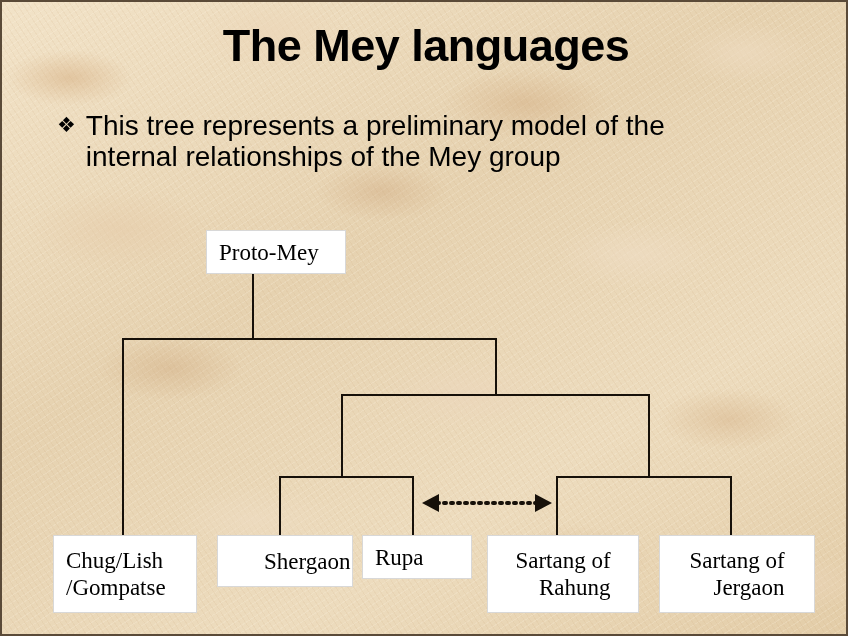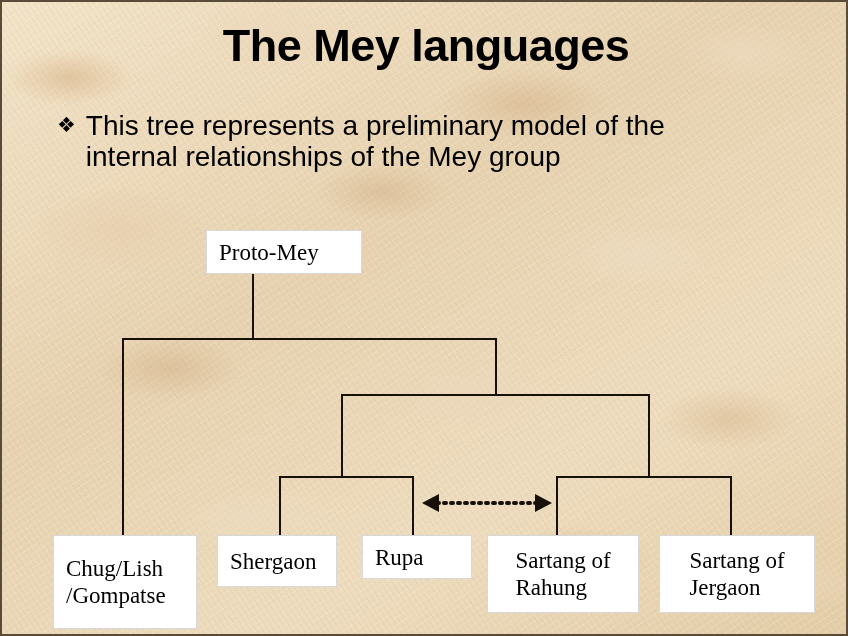--- a/index.html
+++ b/index.html
@@ -89,21 +89,21 @@
     font-size: 23px;
     line-height: 27px;
     color: #000000;
     box-sizing: border-box;
     z-index: 3;
   }
   .node .label {
     display: block;
     white-space: pre-line;
   }
-  .node.center { text-align: left; }
+  .node.center { text-align: right; }
   .node.left   { text-align: left; }
   .pad-v {
     display: flex;
     align-items: center;
     height: 100%;
     width: 100%;
     box-sizing: border-box;
     padding: 0 12px;
   }
   .pad-v.center { justify-content: center; }
@@ -161,34 +161,34 @@
     <div class="connector v-line" style="left:554px; top:474px; height:61px;"></div>
 
     <div class="connector v-line" style="left:728px; top:474px; height:61px;"></div>
 
     <svg id="link-arrow" width="140" height="24" viewBox="0 0 140 24" style="left:415px; top:489px;">
       <line x1="20" y1="12" x2="120" y2="12" stroke="#161009" stroke-width="4" stroke-dasharray="2 5" stroke-linecap="round"></line>
       <polygon points="22,3 22,21 5,12" fill="#161009"></polygon>
       <polygon points="118,3 118,21 135,12" fill="#161009"></polygon>
     </svg>
 
-    <div class="node left" style="left:204px; top:228px; width:156px; height:44px;">
+    <div class="node left" style="left:204px; top:228px; width:140px; height:44px;">
       <span class="pad-v left">
         <span class="label">Proto-Mey</span>
       </span>
     </div>
 
-    <div class="node left" style="left:51px; top:533px; width:144px; height:94px;">
+    <div class="node left" style="left:51px; top:533px; width:144px; height:78px;">
       <span class="pad-v left">
         <span class="label">Chug/Lish
 /Gompatse</span>
       </span>
     </div>
 
-    <div class="node left" style="left:215px; top:533px; width:120px; height:52px;">
+    <div class="node left" style="left:215px; top:533px; width:136px; height:52px;padding-left:34px;">
       <span class="pad-v left">
         <span class="label">Shergaon</span>
       </span>
     </div>
 
     <div class="node left" style="left:360px; top:533px; width:110px; height:44px;">
       <span class="pad-v left">
         <span class="label">Rupa</span>
       </span>
     </div>

